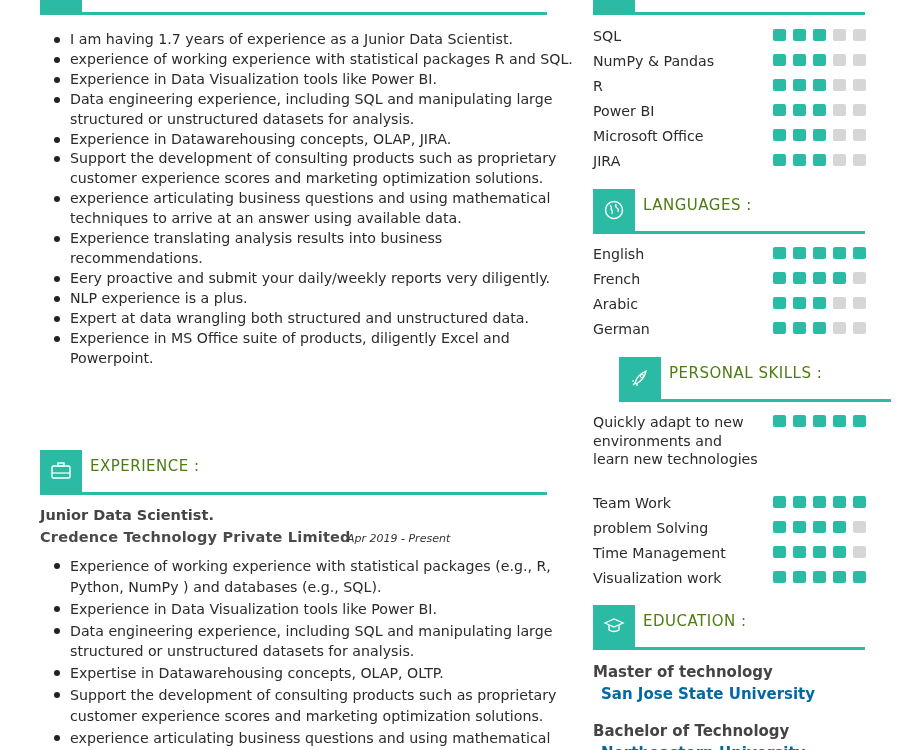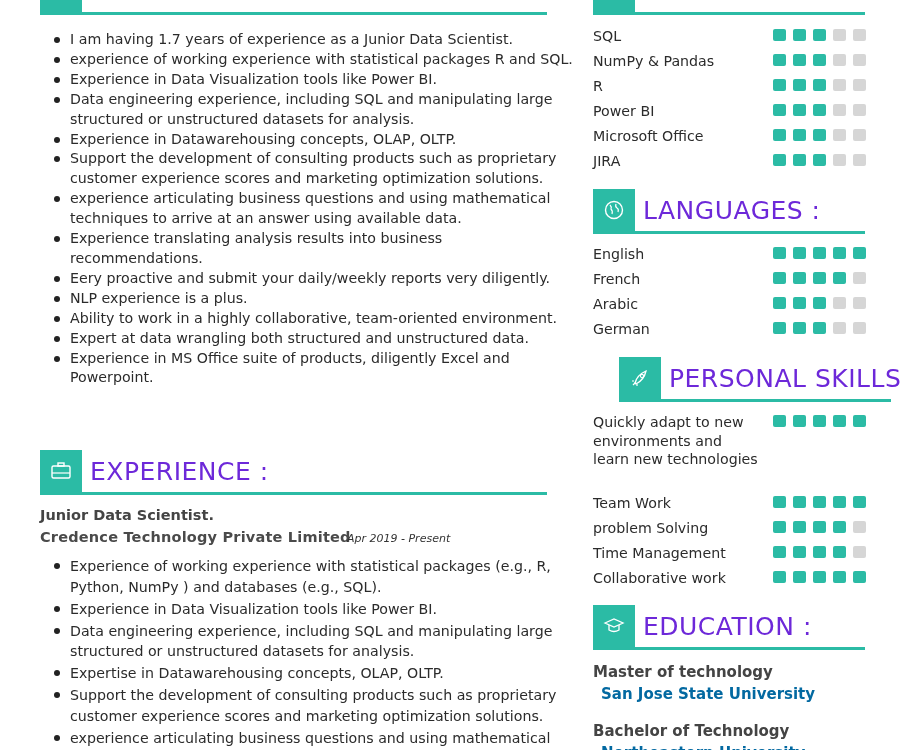--- a/index.html
+++ b/index.html
@@ -7,21 +7,21 @@
       width: 900px; height: 750px; overflow: hidden; position: relative;
       background: #ffffff;
       font-family: "DejaVu Sans", sans-serif;
       color: #2b2b2b;
     }
     .col-left { position: absolute; left: 40px; top: 0; width: 507px; }
     .col-right { position: absolute; left: 593px; top: 0; width: 272px; }
 
     .sec-head { position: absolute; height: 42px; width: 100%; border-bottom: 3px solid #2bbba5; box-sizing: content-box; }
     .sec-icon { position: absolute; left: 0; top: 0; width: 42px; height: 42px; background: #2bbba5; display: flex; align-items: center; justify-content: center; }
-    .sec-title { position: absolute; left: 50px; top: 7px; font-size: 25px; letter-spacing: 0.5px; color: #6d28d9; white-space: nowrap; text-align: center; }
+    .sec-title { position: absolute; left: 50px; top: 7px; font-size: 15px; letter-spacing: 0.5px; color: #4d7c0f; white-space: nowrap; text-align: center; }
 
     ul.bul { position: absolute; margin: 4px; padding: 0 0 0 26px; list-style: none; font-size: 14.2px; line-height: 19.9px; color: #2b2b2b; }
     ul.bul li { position: relative; }
     ul.bul li::before { content: ""; position: absolute; left: -16px; top: 7px; width: 6px; height: 6px; border-radius: 50%; background: #222; }
 
     .row { position: absolute; left: 0; width: 272px; font-size: 14.2px; line-height: 18.5px; color: #2b2b2b; }
     .row .lbl { position: absolute; left: 0; top: 0; width: 170px; }
     .dots { position: absolute; left: 180px; top: 2px; display: flex; gap: 7px; }
     .dot { width: 13px; height: 12px; border-radius: 2px; background: #d6d6d6; }
     .dot.on { background: #2bbba5; }
@@ -45,27 +45,26 @@
         </svg>
     </div>
     <div class="sec-title">PERSONAL SUMMARY :</div>
   </div>
 
   <ul class="bul" style="top:26px; left:0; width:507px;">
     <li>I am having  1.7 years of experience as a Junior Data Scientist.</li>
     <li>experience of working experience with statistical packages R and SQL.</li>
     <li>Experience in Data Visualization tools like Power BI.</li>
     <li>Data engineering experience, including SQL and manipulating large structured or unstructured datasets for analysis.</li>
-    <li>Experience in Datawarehousing concepts, OLAP, OLTP.</li>
+    <li>Experience in Datawarehousing concepts, OLAP, JIRA.</li>
     <li>Support the development of consulting products such as proprietary customer experience scores and marketing optimization solutions.</li>
     <li>experience articulating business questions and using mathematical techniques to arrive at an answer using available data.</li>
     <li>Experience translating analysis results into business recommendations.</li>
     <li>Eery proactive and submit your daily/weekly reports very diligently.</li>
     <li>NLP experience is a plus.</li>
-    <li>Ability to work in a highly collaborative, team-oriented environment.</li>
     <li>Expert at data wrangling both structured and unstructured data.</li>
     <li>Experience in MS Office suite of products, diligently Excel and Powerpoint.</li>
   </ul>
 
   <div class="sec-head" style="top:450px;">
     <div class="sec-icon">
       <svg width="22" height="20" viewBox="0 0 22 20">
           <rect x="2" y="5" width="18" height="12" rx="1.5" fill="none" stroke="#fff" stroke-width="1.4"></rect>
           <rect x="8" y="2" width="6" height="3" fill="none" stroke="#fff" stroke-width="1.4"></rect>
           <line x1="2" y1="12" x2="20" y2="12" stroke="#fff" stroke-width="1.2"></line>
@@ -256,21 +255,21 @@
     <span class="lbl">Time Management</span>
     <div class="dots">
         <span class="dot on"></span>
         <span class="dot on"></span>
         <span class="dot on"></span>
         <span class="dot on"></span>
         <span class="dot"></span>
       </div>
   </div>
   <div class="row" style="top:569px;">
-    <span class="lbl">Collaborative work</span>
+    <span class="lbl">Visualization work</span>
     <div class="dots">
         <span class="dot on"></span>
         <span class="dot on"></span>
         <span class="dot on"></span>
         <span class="dot on"></span>
         <span class="dot on"></span>
       </div>
   </div>
 
   <div class="sec-head" style="top:605px;">

